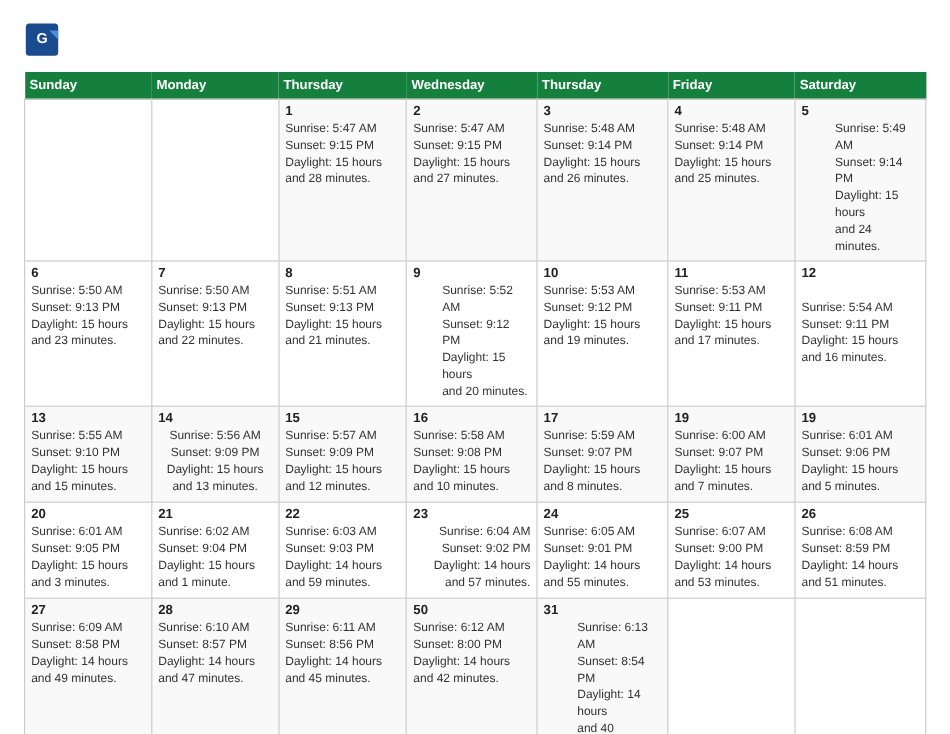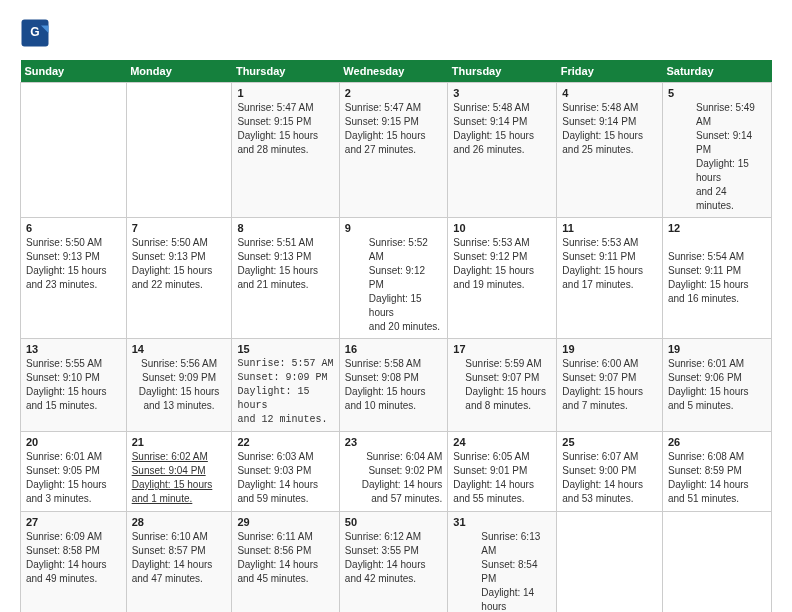--- a/index.html
+++ b/index.html
@@ -233,35 +233,35 @@
           </td>
           <td>
             <span class="day-num">14</span>
             <div class="day-info" style="white-space: pre-line; text-align: center;">Sunrise: 5:56 AM
 Sunset: 9:09 PM
 Daylight: 15 hours
 and 13 minutes.</div>
           </td>
           <td>
             <span class="day-num">15</span>
-            <div class="day-info" style="white-space: pre-line; font-family: Liberation Mono, monospace;">Sunrise: 5:57 AM
+            <div class="day-info" style="white-space: pre-line;">Sunrise: 5:57 AM
 Sunset: 9:09 PM
 Daylight: 15 hours
 and 12 minutes.</div>
           </td>
           <td>
             <span class="day-num">16</span>
             <div class="day-info" style="white-space: pre-line;">Sunrise: 5:58 AM
 Sunset: 9:08 PM
 Daylight: 15 hours
 and 10 minutes.</div>
           </td>
           <td>
             <span class="day-num">17</span>
-            <div class="day-info" style="white-space: pre-line; margin-left: 12px;">Sunrise: 5:59 AM
+            <div class="day-info" style="white-space: pre-line;">Sunrise: 5:59 AM
 Sunset: 9:07 PM
 Daylight: 15 hours
 and 8 minutes.</div>
           </td>
           <td>
             <span class="day-num">19</span>
             <div class="day-info" style="white-space: pre-line;">Sunrise: 6:00 AM
 Sunset: 9:07 PM
 Daylight: 15 hours
 and 7 minutes.</div>
@@ -277,21 +277,21 @@
         <tr>
           <td>
             <span class="day-num">20</span>
             <div class="day-info" style="white-space: pre-line;">Sunrise: 6:01 AM
 Sunset: 9:05 PM
 Daylight: 15 hours
 and 3 minutes.</div>
           </td>
           <td>
             <span class="day-num">21</span>
-            <div class="day-info" style="white-space: pre-line; text-decoration: underline;">Sunrise: 6:02 AM
+            <div class="day-info" style="white-space: pre-line;">Sunrise: 6:02 AM
 Sunset: 9:04 PM
 Daylight: 15 hours
 and 1 minute.</div>
           </td>
           <td>
             <span class="day-num">22</span>
             <div class="day-info" style="white-space: pre-line;">Sunrise: 6:03 AM
 Sunset: 9:03 PM
 Daylight: 14 hours
 and 59 minutes.</div>
@@ -343,21 +343,21 @@
           <td>
             <span class="day-num">29</span>
             <div class="day-info" style="white-space: pre-line;">Sunrise: 6:11 AM
 Sunset: 8:56 PM
 Daylight: 14 hours
 and 45 minutes.</div>
           </td>
           <td>
             <span class="day-num">50</span>
             <div class="day-info" style="white-space: pre-line;">Sunrise: 6:12 AM
-Sunset: 3:55 PM
+Sunset: 8:00 PM
 Daylight: 14 hours
 and 42 minutes.</div>
           </td>
           <td>
             <span class="day-num">31</span>
             <div class="day-info" style="white-space: pre-line; margin-left: 28px;">Sunrise: 6:13 AM
 Sunset: 8:54 PM
 Daylight: 14 hours
 and 40 minutes.</div>
           </td>

